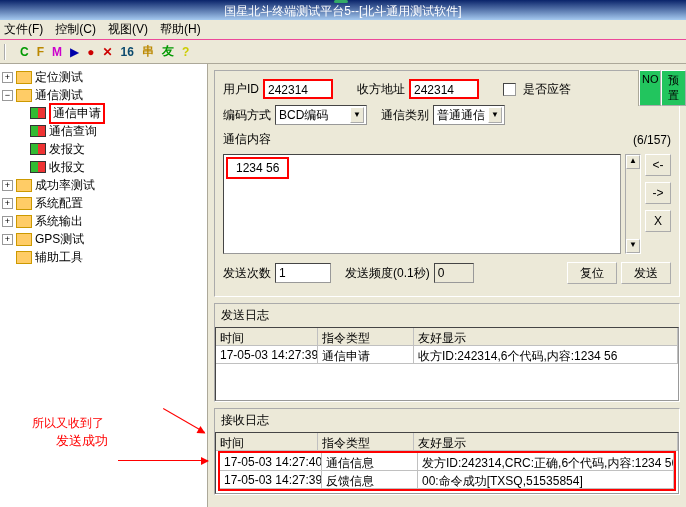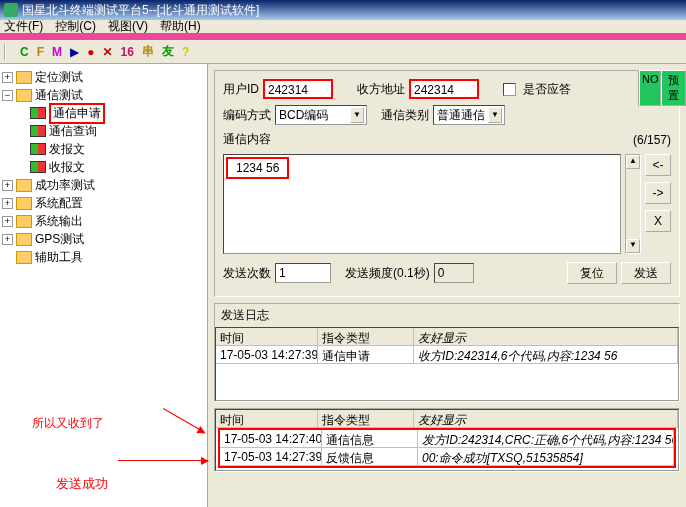--- a/index.html
+++ b/index.html
@@ -1,19 +1,19 @@
 <!DOCTYPE html>
 <html><head>
 <meta charset="utf-8">
 <style>
 * { box-sizing: border-box; font-family: "SimSun", "宋体", sans-serif; font-size: 12px; }
 body { margin: 0; background: #ece9d8; width: 686px; height: 507px; overflow: hidden; position: relative; }
-.titlebar { background: linear-gradient(#0a246a, #a6caf0); color: #fff; height: 20px; display: flex; align-items: center; padding: 0 4px; }
+.titlebar { background: linear-gradient(#0a246a, #a6caf0); color: #fff; height: 20px; display: flex; align-items: center; padding: 0 4px; flex-direction: column; }
 .titlebar .icon { width: 14px; height: 14px; background: #3a6; border-radius: 2px; margin-right: 4px; }
-.menubar { background: #ece9d8; height: 20px; display: flex; align-items: center; padding: 0 4px; border-bottom: 7px solid #ec4899; }
+.menubar { background: #ece9d8; height: 20px; display: flex; align-items: center; padding: 0 4px; border-bottom: 1px solid #ec4899; }
 .menubar span { margin-right: 12px; cursor: default; }
 .toolbar { background: #ece9d8; height: 24px; display: flex; align-items: center; padding: 0 4px; border-bottom: 1px solid #aca899; gap: 8px; }
 .tool-letter { font-weight: bold; }
 .main { display: flex; height: calc(100% - 64px); }
 .tree { width: 208px; border-right: 1px solid #aca899; background: #fff; padding: 4px 2px; overflow: auto; }
 .tree-node { display: flex; align-items: center; height: 18px; white-space: nowrap; }
 .expander { width: 11px; height: 11px; border: 1px solid #999; display: inline-flex; align-items: center; justify-content: center; font-size: 9px; margin-right: 3px; background: #fff; cursor: pointer; }
 .indent { display: inline-block; }
 .folder { width: 16px; height: 13px; background: #fc6; border: 1px solid #c90; margin-right: 3px; }
 .leaf-icon { width: 16px; height: 12px; background: linear-gradient(90deg, #3b3 50%, #e33 50%); border: 1px solid #333; margin-right: 3px; }
@@ -38,21 +38,21 @@
 .small-btn { width: 26px; height: 22px; border: 1px outset #fff; background: #ece9d8; text-align: center; line-height: 20px; cursor: pointer; }
 .btn { border: 1px outset #fff; background: #ece9d8; height: 22px; padding: 0 12px; cursor: pointer; display: inline-flex; align-items: center; }
 .log-panel { border: 1px inset #fff; margin-top: 6px; background: #ece9d8; }
 .log-title { padding: 3px 6px; }
 .grid { background: #fff; border: 1px inset #999; }
 .grid-header { display: flex; background: #ece9d8; }
 .grid-header div, .grid-row div { border-right: 1px solid #c0c0c0; border-bottom: 1px solid #c0c0c0; padding: 2px 4px; height: 18px; overflow: hidden; white-space: nowrap; }
 .grid-row { display: flex; background: #fff; }
 .col-time { width: 102px; }
 .col-type { width: 96px; }
-.col-disp { flex: 1; font-style: italic; }
+.col-disp { flex: 1; }
 .right-side-grid { position: absolute; right: 0; top: 70px; width: 48px; background: #ece9d8; border-left: 1px solid #aca899; }
 .right-side-grid .hdr { display: flex; }
 .right-side-grid .hdr div { border: 1px outset #fff; background: #22c55e; padding: 2px; font-size: 11px; text-align: center; }
 .annotation { position: absolute; color: #f00; font-size: 13px; }
 .arrow { position: absolute; border-top: 1px solid #f00; }
 .arrow::after { content: ""; position: absolute; right: -1px; top: -4px; border-left: 8px solid #f00; border-top: 4px solid transparent; border-bottom: 4px solid transparent; }
 .recv-redbox { border: 2px solid #f00; margin: 0 2px 2px 2px; }
 </style>
 </head>
 <body>
@@ -70,21 +70,21 @@
 </div>
 
 <div class="toolbar">
   <span style="width:8px;height:16px;border-left:2px groove #fff"></span>
   <span class="tool-letter" style="color:#090">C</span>
   <span class="tool-letter" style="color:#b80">F</span>
   <span class="tool-letter" style="color:#c0c">M</span>
   <span style="color:#00a">▶</span>
   <span style="color:#c00">●</span>
   <span style="color:#c00;font-weight:bold">✕</span>
-  <span class="tool-letter" style="color:#be185d">16</span>
+  <span class="tool-letter" style="color:#0c4a6e">16</span>
   <span style="color:#b80;font-weight:bold">串</span>
   <span style="color:#090;font-weight:bold">友</span>
   <span style="color:#cc0;font-weight:bold">?</span>
 </div>
 
 <div class="main">
   <div class="tree">
     <div class="tree-node">
         <span class="expander">+</span>
         <span class="folder"></span>
@@ -209,20 +209,21 @@
         <div class="grid-row">
           <div class="col-time">17-05-03 14:27:39</div>
           <div class="col-type">通信申请</div>
           <div class="col-disp">收方ID:242314,6个代码,内容:1234 56</div>
         </div>
         <div style="height:36px;background:#fff"></div>
       </div>
     </div>
 
     <div class="log-panel">
+      <div class="log-title">接收日志</div>
       <div class="grid">
         <div class="grid-header">
           <div class="col-time">时间</div>
           <div class="col-type">指令类型</div>
           <div class="col-disp">友好显示</div>
         </div>
         <div class="recv-redbox">
           <div class="grid-row">
             <div class="col-time">17-05-03 14:27:40</div>
             <div class="col-type">通信信息</div>
@@ -242,15 +243,15 @@
 <div class="right-side-grid">
   <div class="hdr">
     <div style="width:22px">NO</div>
     <div style="width:26px">预置</div>
   </div>
 </div>
 
 <div class="annotation" style="left:32px;top:400px">
   <br><span>所以又收到了</span>
 </div>
-<div class="annotation" style="left:56px;top:475px">发送成功</div>
+<div class="annotation" style="left:56px;top:432px">发送成功</div>
 <div class="arrow" style="left:160px;top:420px;width:48px;transform:rotate(30deg)"></div>
 <div class="arrow" style="left:118px;top:460px;width:90px"></div>
 
 </body></html>

